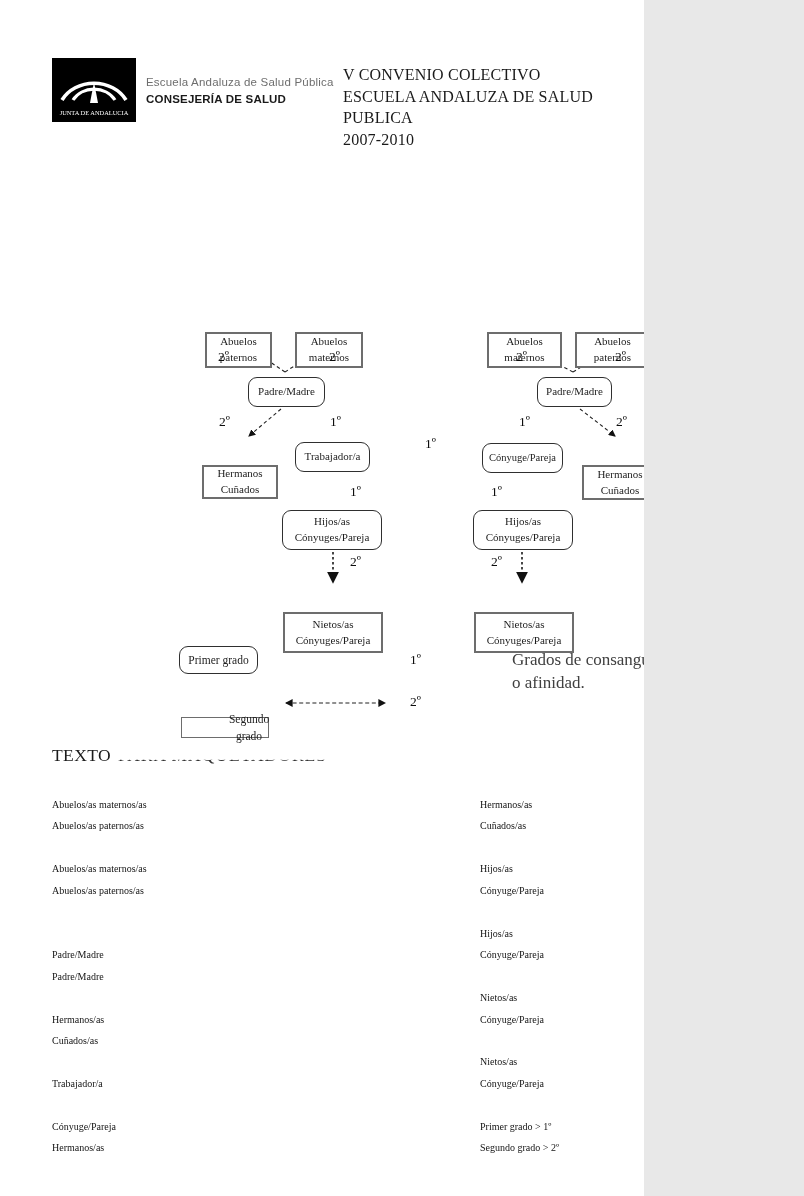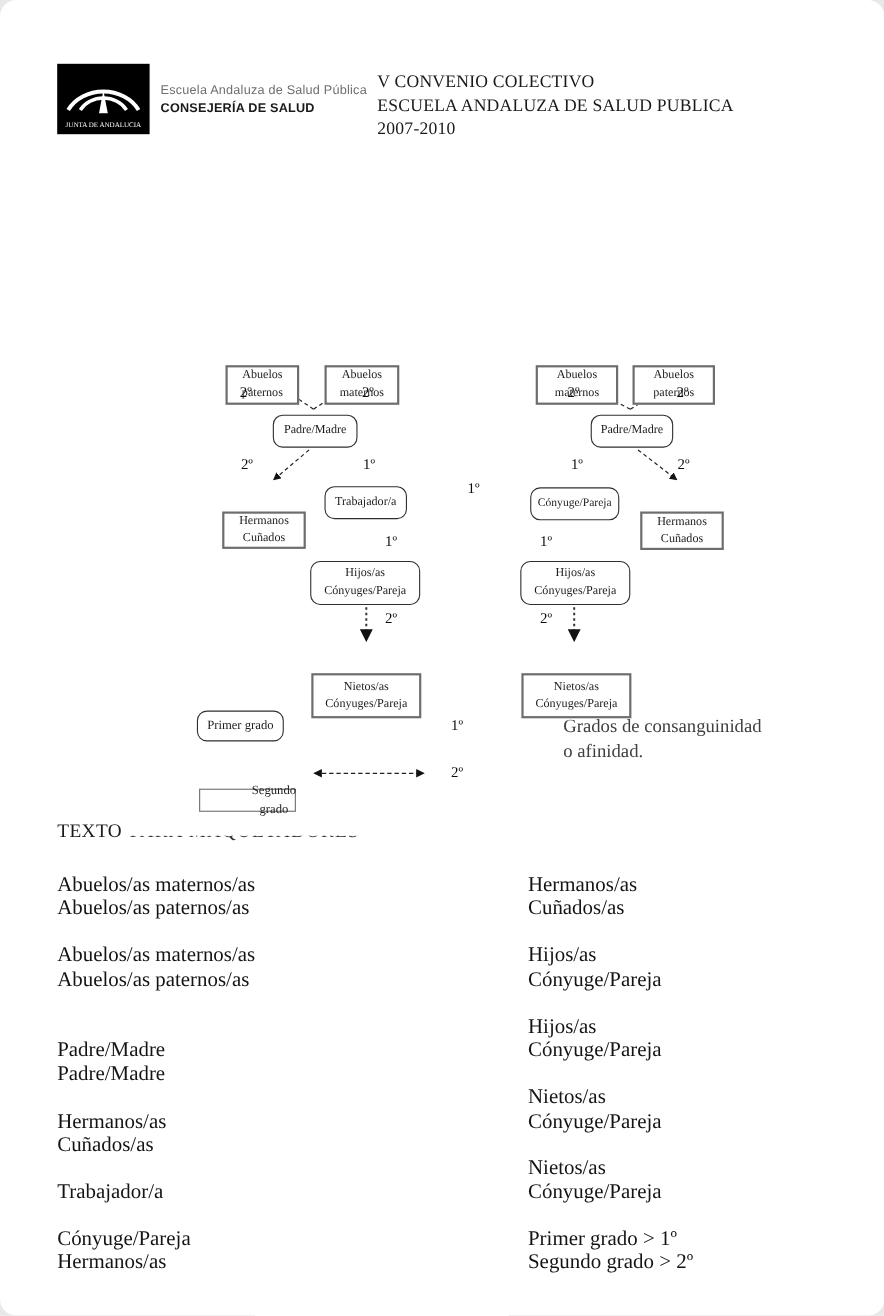--- a/index.html
+++ b/index.html
@@ -1,18 +1,18 @@
 <!DOCTYPE html>
 <html><head>
 <meta charset="utf-8">
 <style>
   html,body{margin:0;padding:0;background:#e8e8e8;}
   .page{
-    position:relative;width:804px;height:1196px;background:#ffffff;
-    font-family:"Liberation Serif", serif;color:#111;overflow:hidden;border-radius:15px;
+    position:relative;width:644px;height:1196px;background:#ffffff;
+    font-family:"Liberation Serif", serif;color:#111;overflow:hidden;
   }
   
   .logo{position:absolute;left:52px;top:58px;width:84px;height:64px;background:#000;}
   .logo svg{display:block;width:100%;height:100%;}
   .org{position:absolute;left:146px;top:76px;font-family:"Liberation Sans",sans-serif;}
   .org-line1{color:#6e6e6e;font-size:11.5px;letter-spacing:.2px;}
   .org-line2{color:#1a1a1a;font-size:11.5px;font-weight:bold;margin-top:5px;letter-spacing:.2px;}
   .doc-title{position:absolute;left:343px;top:64px;font-size:16px;line-height:21.5px;color:#1a1a1a;letter-spacing:.2px;}
   
   .page-title{position:absolute;left:52px;top:199px;font-size:19.5px;font-weight:bold;letter-spacing:.2px;color:#0d0d0d;}
@@ -31,21 +31,21 @@
   .arr-leg{stroke:#222;stroke-width:1.2;fill:none;stroke-dasharray:4 2.6;}
   .legend-caption{
     position:absolute;left:512px;top:648px;width:240px;text-align:left;
     font-size:17px;line-height:23px;color:#404040;
   }
   
   .texto{position:absolute;left:52px;top:745px;font-size:17.5px;color:#1b1b1b;letter-spacing:.4px;}
   .texto .clipped{display:inline-block;margin-left:7px;clip-path:inset(70% 0 0 0);color:#333;letter-spacing:1px;}
   .col{
     position:absolute;top:794px;white-space:pre-line;
-    font-size:19px;line-height:21.45px;color:#141414;
+    font-size:10px;line-height:21.45px;color:#141414;
   }
   .col-left{left:52px;width:390px;}
   .col-right{left:480px;width:300px;}
 </style>
 </head>
 <body>
 
 <div class="page">
 
   <div class="logo">

